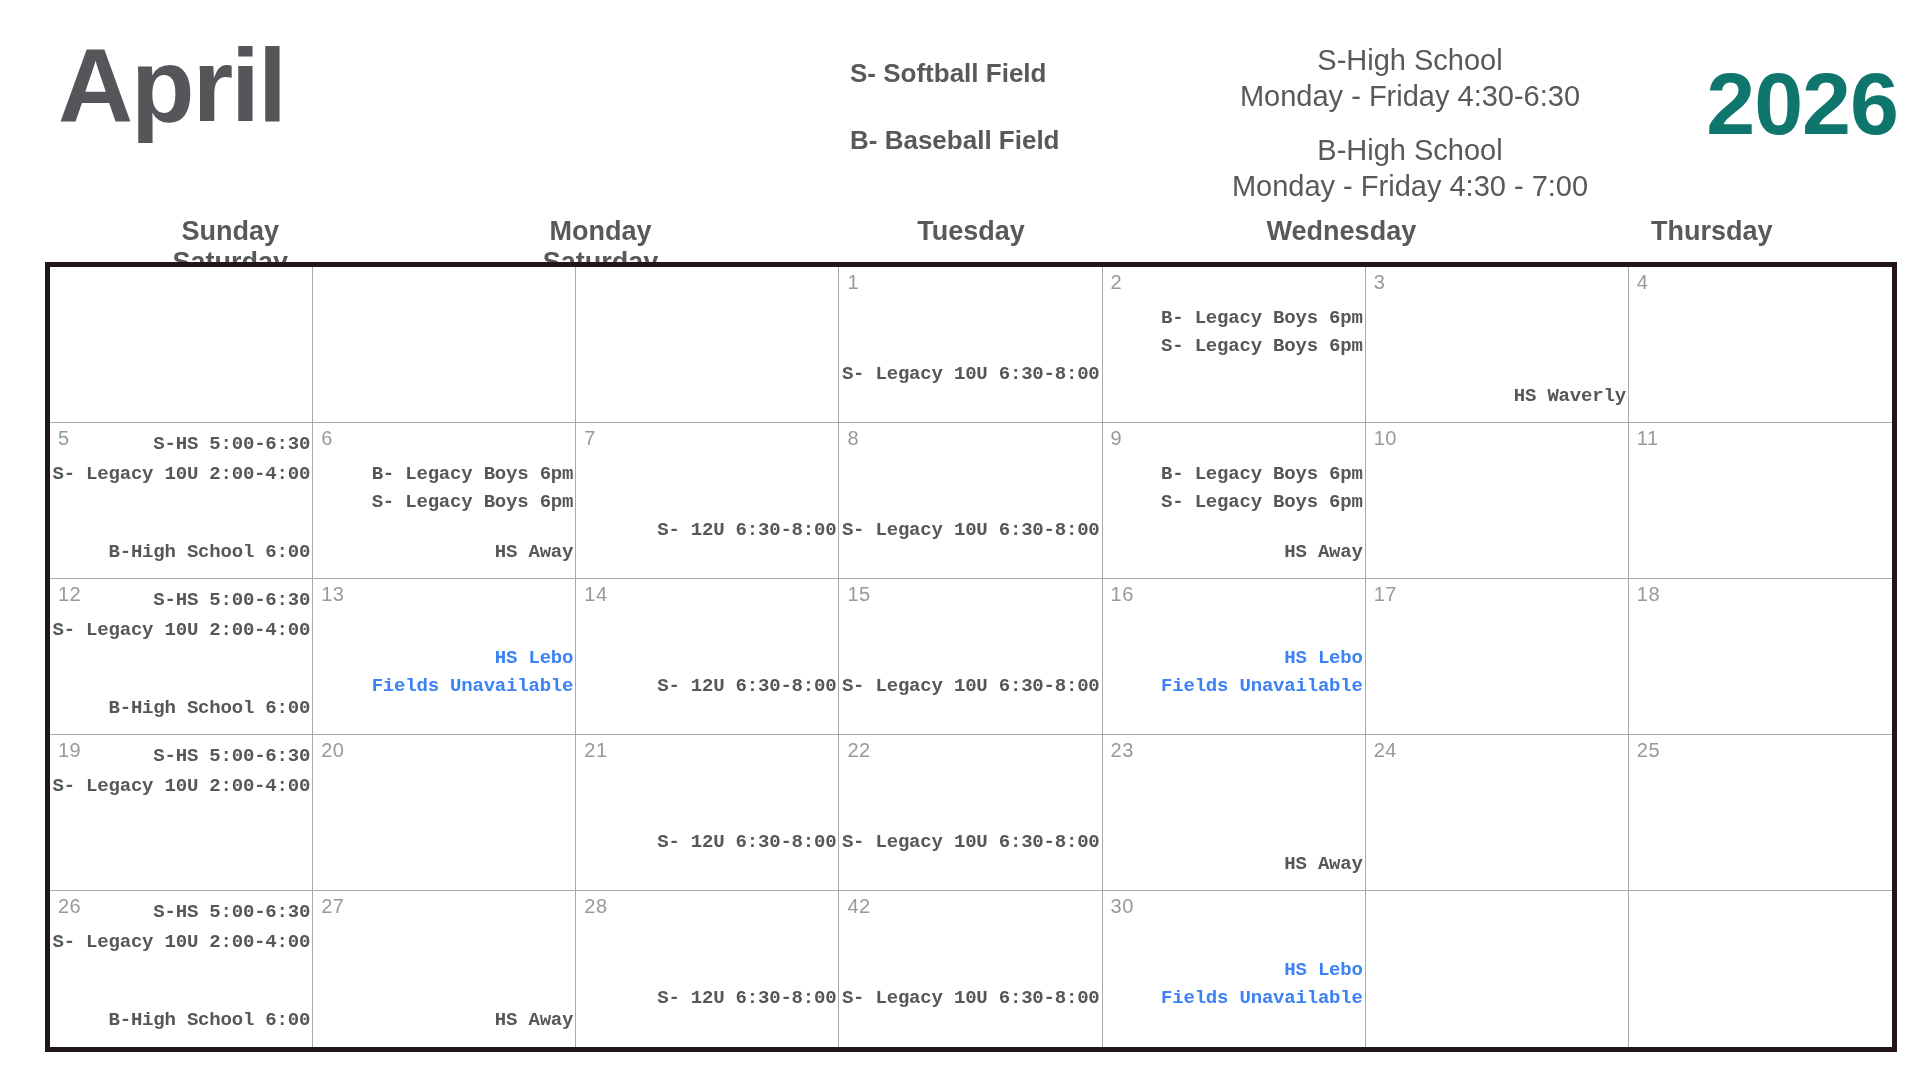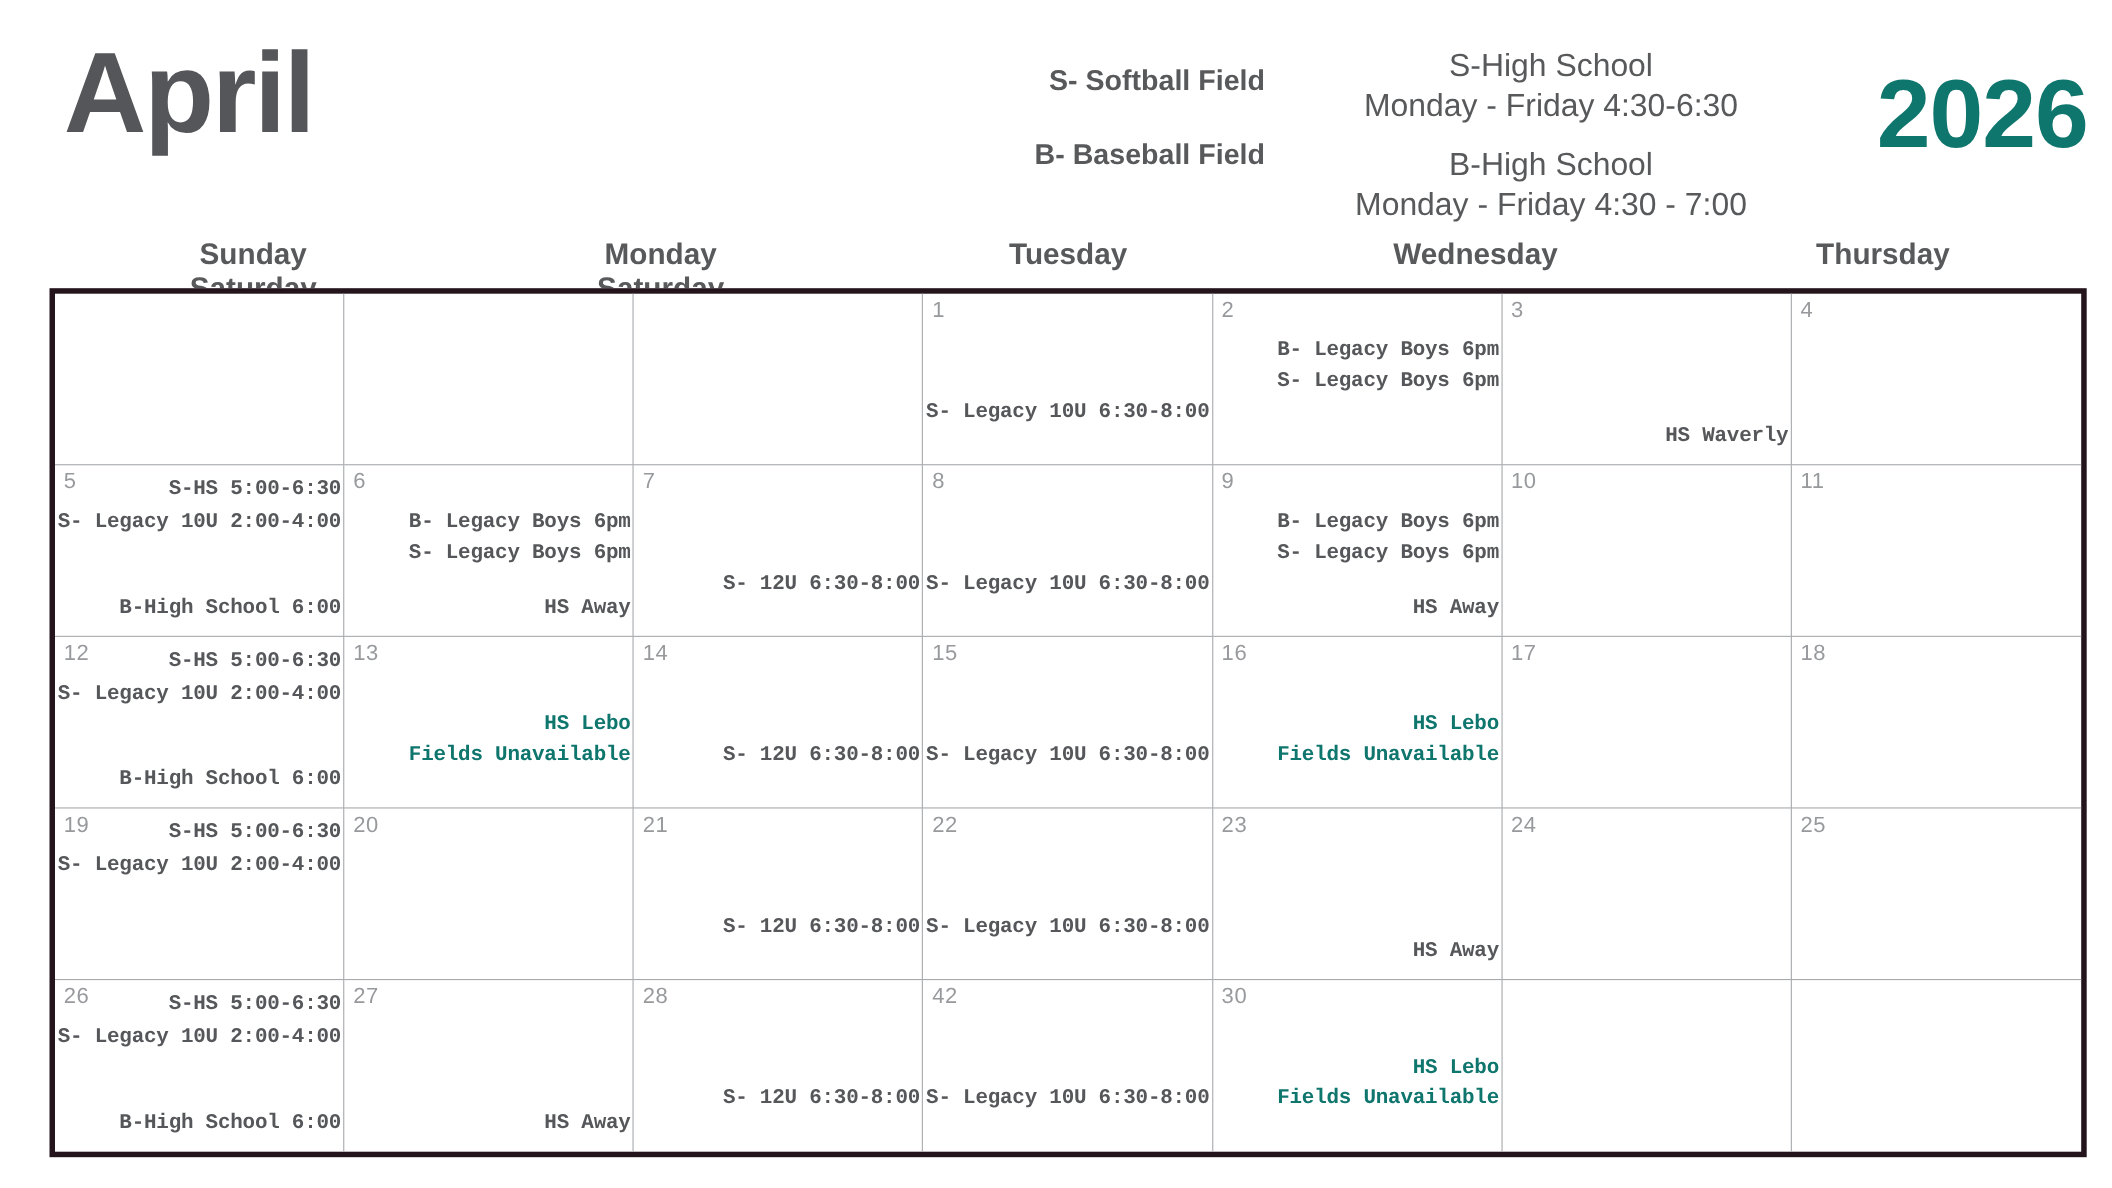--- a/index.html
+++ b/index.html
@@ -12,21 +12,21 @@
   .title-month{
     position:absolute;left:58px;top:28px;
     font-size:104px;font-weight:bold;letter-spacing:-2px;
     color:#55565a;line-height:1.1;
   }
   .title-year{
     position:absolute;right:22px;top:56px;width:300px;text-align:right;
     font-size:88px;font-weight:bold;letter-spacing:-1px;
     color:#0f766e;line-height:1.1;
   }
-  .legend{position:absolute;left:850px;top:58px;width:300px;text-align:right;}
+  .legend{position:absolute;left:850px;top:58px;width:300px;}
   .legend .legend-item{
     font-size:26px;font-weight:bold;color:#58595b;
     margin-bottom:36px;white-space:nowrap;
   }
   .hours{position:absolute;left:1180px;top:42px;width:460px;text-align:center;}
   .hours .hours-block{margin-bottom:18px;}
   .hours .hours-line{
     font-size:29px;font-weight:normal;color:#58595b;line-height:36px;
     white-space:nowrap;
   }
@@ -52,21 +52,21 @@
   .cell:nth-last-child(-n+7){border-bottom:none;}
   .daynum{
     position:absolute;top:4px;left:8px;
     font-size:20px;color:#97999c;letter-spacing:0.5px;
   }
   .event{
     position:absolute;left:2px;right:2px;text-align:right;
     font-size:19px;font-weight:bold;color:#56575a;
     white-space:nowrap;letter-spacing:-0.2px;font-family:Liberation Mono, monospace;
   }
-  .event.alert{color:#0f766e;}
+  .event.alert{color:#3b82f6;}
   .s1{top:10px;} .s2{top:40px;} .s3{top:68px;} .s4{top:96px;} .s5{top:118px;}
 </style>
 </head>
 <body>
 
 <div class="title-month">April</div>
 <div class="title-year">2026</div>
 
 <div class="legend">
   <div class="legend-item">S- Softball Field</div>

